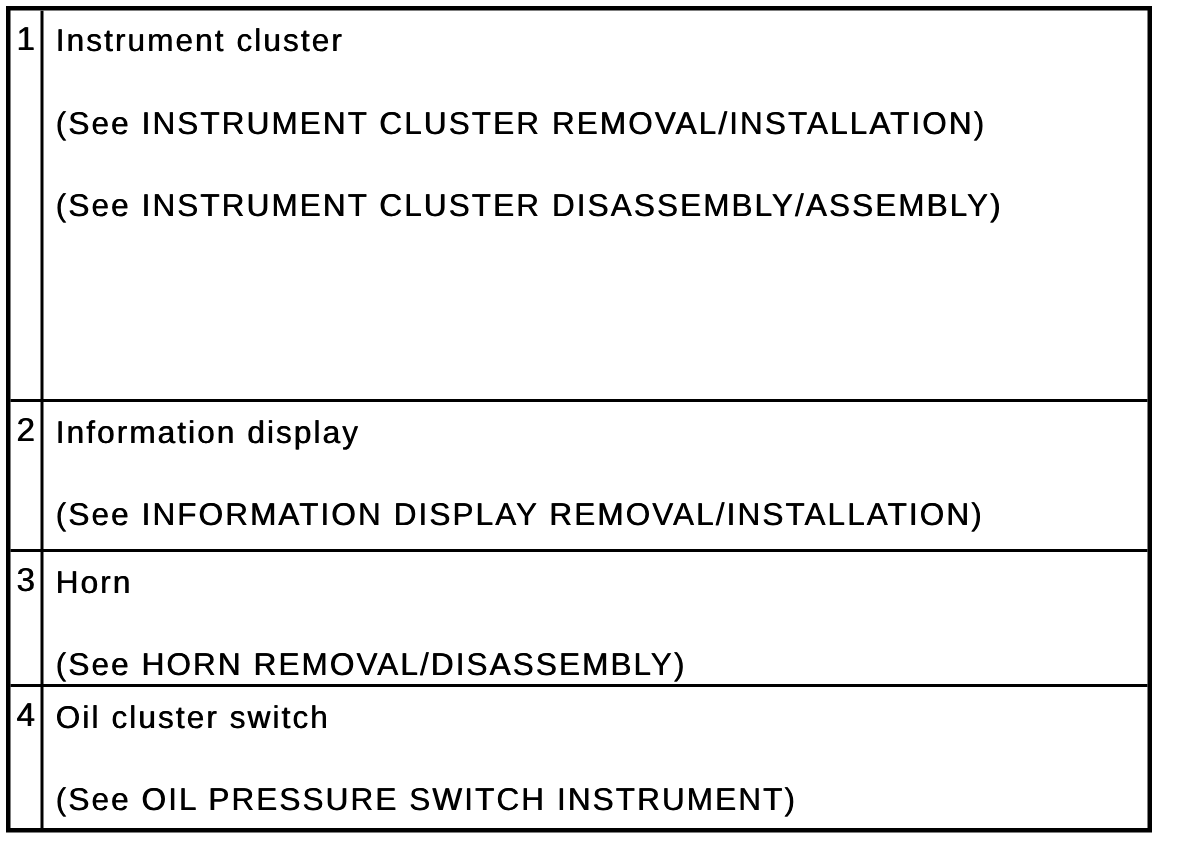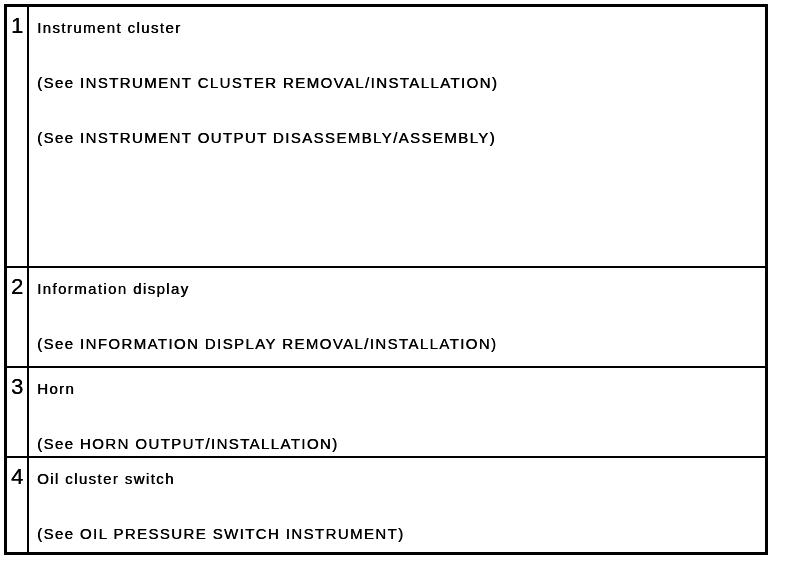--- a/index.html
+++ b/index.html
@@ -50,21 +50,21 @@
     line-height: 26px;
     text-shadow: 0.4px 0 0 currentColor;
   }
   .content-cell {
     flex: 1 1 auto;
     padding-left: 8px;
     overflow: hidden;
   }
   .line {
     margin: 29px 0 0 0;
-    font-size: 15px;
+    font-size: 21px;
     line-height: 26px;
     letter-spacing: 1.4px;
     white-space: nowrap;
     text-shadow: 0.4px 0 0 currentColor;
   }
   .line.first {
     margin-top: 8px;
   }
 </style>
 </head>
@@ -72,41 +72,41 @@
 
 <div class="parts-table">
 
   <div class="row r1">
     <div class="num-cell">
       <span class="num">1</span>
     </div>
     <div class="content-cell">
       <p class="line first">Instrument cluster</p>
       <p class="line">(See INSTRUMENT CLUSTER REMOVAL/INSTALLATION)</p>
-      <p class="line">(See INSTRUMENT OUTPUT DISASSEMBLY/ASSEMBLY)</p>
+      <p class="line">(See INSTRUMENT CLUSTER DISASSEMBLY/ASSEMBLY)</p>
     </div>
   </div>
 
   <div class="row r2">
     <div class="num-cell">
       <span class="num">2</span>
     </div>
     <div class="content-cell">
       <p class="line first">Information display</p>
       <p class="line">(See INFORMATION DISPLAY REMOVAL/INSTALLATION)</p>
     </div>
   </div>
 
   <div class="row r3">
     <div class="num-cell">
       <span class="num">3</span>
     </div>
     <div class="content-cell">
       <p class="line first">Horn</p>
-      <p class="line">(See HORN OUTPUT/INSTALLATION)</p>
+      <p class="line">(See HORN REMOVAL/DISASSEMBLY)</p>
     </div>
   </div>
 
   <div class="row r4">
     <div class="num-cell">
       <span class="num">4</span>
     </div>
     <div class="content-cell">
       <p class="line first">Oil cluster switch</p>
       <p class="line">(See OIL PRESSURE SWITCH INSTRUMENT)</p>

